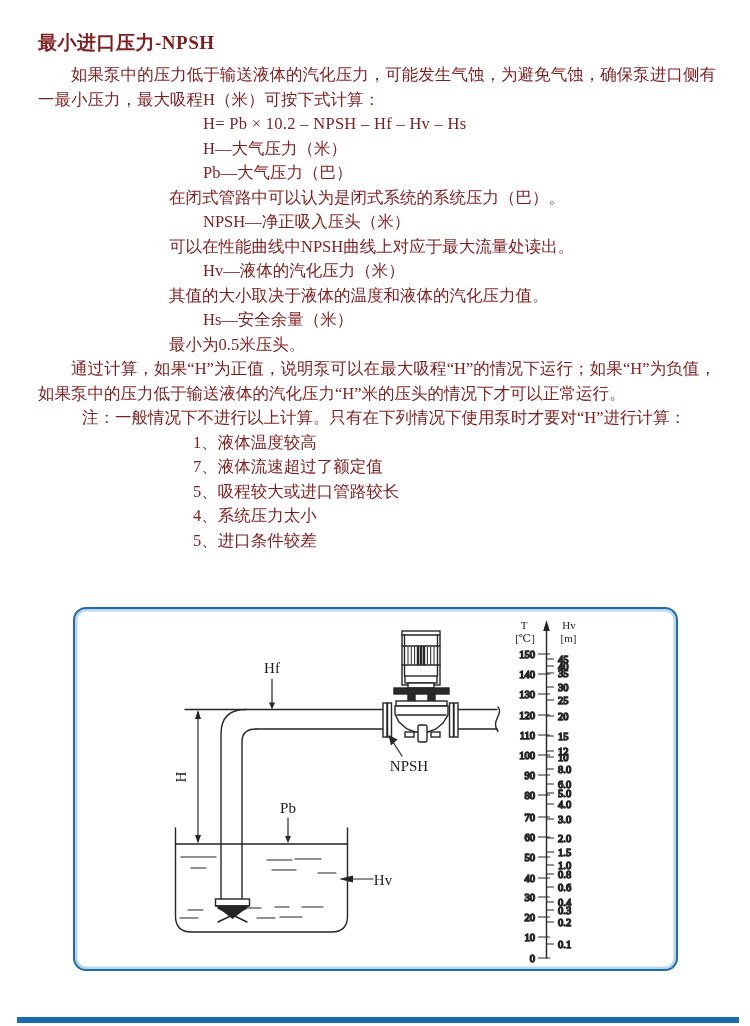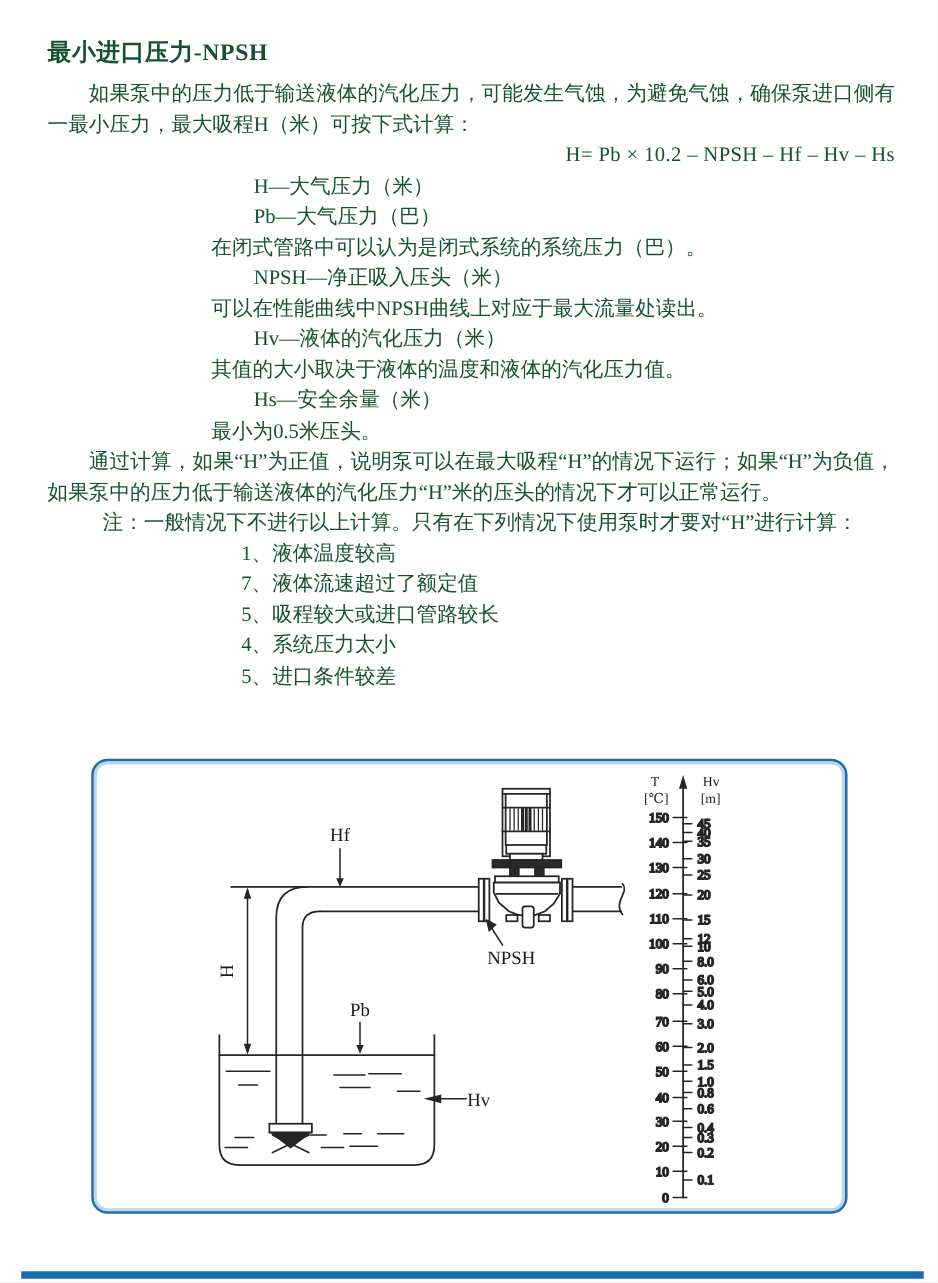--- a/index.html
+++ b/index.html
@@ -1,24 +1,24 @@
 <!DOCTYPE html>
 <html><head>
 <meta charset="utf-8">
 <style>
   html,body{margin:0;padding:0;background:#e8e8e8;}
   .page{position:relative;width:750px;height:1026px;background:#ffffff;overflow:hidden;
-        font-family:"Liberation Serif","DejaVu Sans",serif;color:#14532d;}
+        font-family:"Liberation Serif","DejaVu Sans",serif;color:#7f1d1d;}
   .textblock{position:absolute;left:38px;top:30px;width:678px;font-size:16.5px;line-height:24.5px;}
   .doc-title{font-size:19px;font-weight:700;line-height:26px;margin:0 0 7px 0;letter-spacing:.5px;}
   .para{margin:0;text-indent:2em;text-align:justify;}
   .line{margin:0;white-space:nowrap;}
   .line.def{padding-left:165px;}
   .line.expl{padding-left:131px;}
-  .line.formula{padding-left:165px;letter-spacing:.3px;text-align:right;}
+  .line.formula{padding-left:165px;letter-spacing:.3px;}
   .line.note{padding-left:44px;}
   .line.item{padding-left:155px;}
   .figure{position:absolute;left:73px;top:607px;width:601px;height:360px;
           border:2px solid #1c6dad;border-radius:13px;
           box-shadow:inset 0 0 0 2.5px rgba(130,180,218,.55);background:#fff;}
   .figure svg{display:block;}
   .bottom-rule{position:absolute;left:17px;top:1017px;width:722px;height:6px;background:#1a6cb0;}
   svg text{font-family:"Liberation Serif","DejaVu Serif",serif;fill:#1b1b1b;}
   svg .lbl{font-size:15px;}
   svg .hdr{font-size:11px;}

